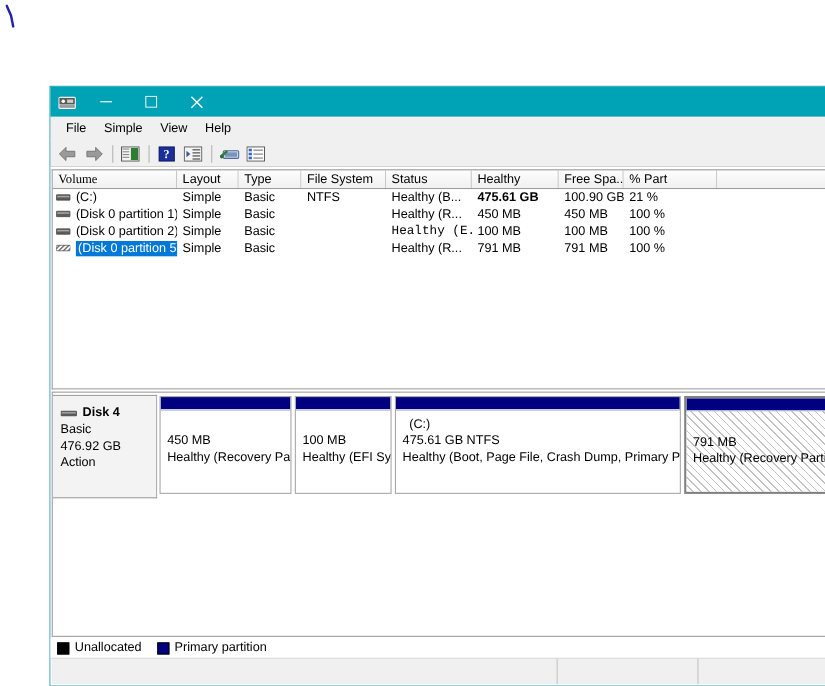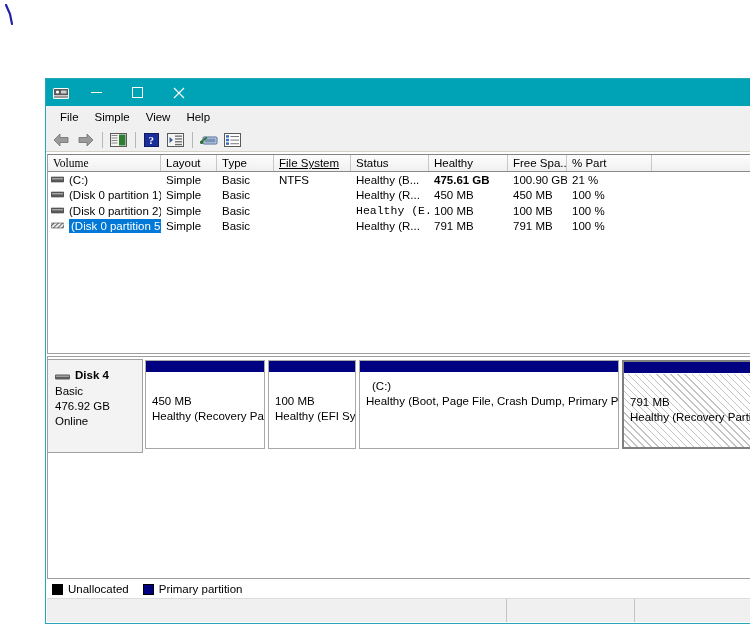--- a/index.html
+++ b/index.html
@@ -431,21 +431,21 @@
       </div>
     </div>
 
     <div class="content">
 
       <div class="listpane">
         <div class="hdr-row" id="hdr-row">
             <div class="hdr-cell" style="width: 113px; font-family: Liberation Serif, serif;">Volume</div>
             <div class="hdr-cell" style="width: 56px;">Layout</div>
             <div class="hdr-cell" style="width: 57px;">Type</div>
-            <div class="hdr-cell" style="width: 77px; text-decoration: underline;">File System</div>
+            <div class="hdr-cell" style="width: 77px;">File System</div>
             <div class="hdr-cell" style="width: 78px;">Status</div>
             <div class="hdr-cell" style="width: 79px;">Healthy</div>
             <div class="hdr-cell" style="width: 59px;">Free Spa...</div>
             <div class="hdr-cell" style="width: 85px;">% Part</div>
             <div class="hdr-cell" style="width: 82px; flex: 1 1 auto; border-right: none;"></div>
           </div>
         <div class="rows" id="rows">
             <div class="vrow">
               <div class="vcell volume" style="width: 113px;">
                 <span class="drive-ico"><svg width="13" height="10" viewBox="0 0 13 10">
@@ -547,41 +547,42 @@
               <span style="display:inline-block;width:15px;height:8px;margin-right:5px;">
                 <svg width="15" height="8" viewBox="0 0 15 8">
                   <rect x="0" y="1.5" width="15" height="5" rx="1" fill="#5b5b5b"></rect>
                   <rect x="1" y="2.5" width="13" height="1.5" fill="#9e9e9e"></rect>
                 </svg>
               </span>
               <span>Disk 4</span>
             </div>
             <div class="diskinfo-line">Basic</div>
             <div class="diskinfo-line">476.92 GB</div>
-            <div class="diskinfo-line">Online</div>
+            <div class="diskinfo-line">Action</div>
           </div>
           <div class="partstrip" id="partstrip">
               <div class="part" style="width: 120px;">
                 <div class="part-bar" style="background: rgb(0, 0, 128);"></div>
                 <div class="part-body" style="padding-top: 21px;">
                   <div class="part-line">450 MB</div>
                   <div class="part-line">Healthy (Recovery Par</div>
                 </div>
               </div>
               <div class="part" style="width: 88px;">
                 <div class="part-bar" style="background: rgb(0, 0, 128);"></div>
                 <div class="part-body" style="padding-top: 21px;">
                   <div class="part-line">100 MB</div>
                   <div class="part-line">Healthy (EFI Sys</div>
                 </div>
               </div>
               <div class="part" style="width: 260px;">
                 <div class="part-bar" style="background: rgb(0, 0, 128);"></div>
                 <div class="part-body">
                   <div class="part-line label">(C:)</div>
+                  <div class="part-line">475.61 GB NTFS</div>
                   <div class="part-line">Healthy (Boot, Page File, Crash Dump, Primary Part</div>
                 </div>
               </div>
               <div class="part selected" style="width: 131px;">
                 <div class="part-bar" style="background: rgb(0, 0, 128);"></div>
                 <div class="part-body" style="padding-top: 21px;">
                   <div class="part-line">791 MB</div>
                   <div class="part-line">Healthy (Recovery Partiti</div>
                 </div>
               </div>

